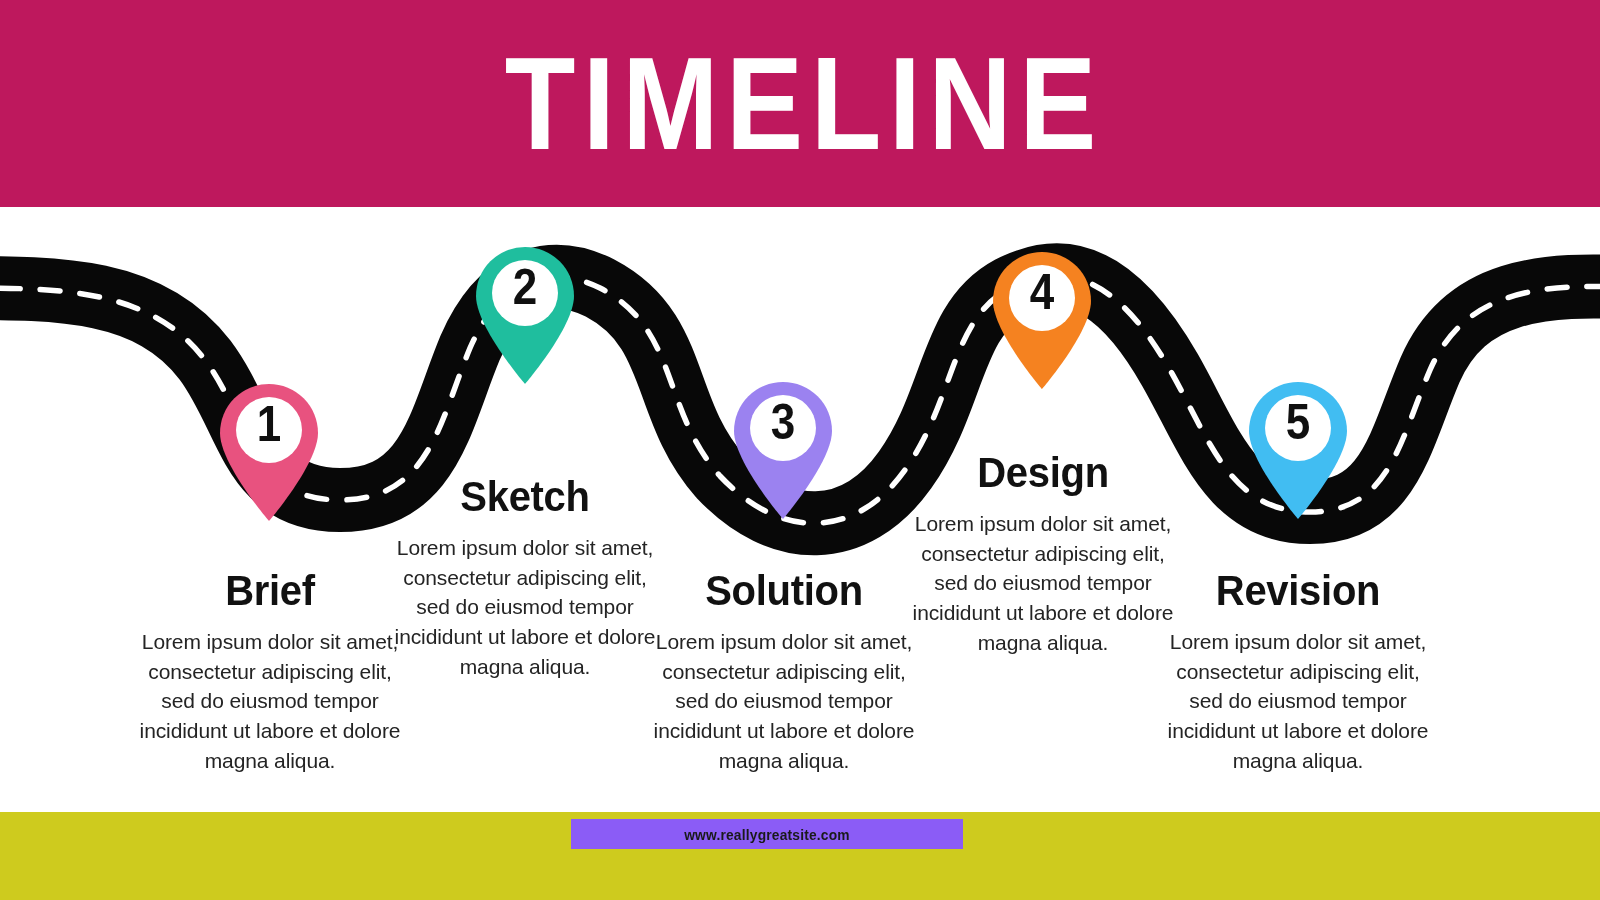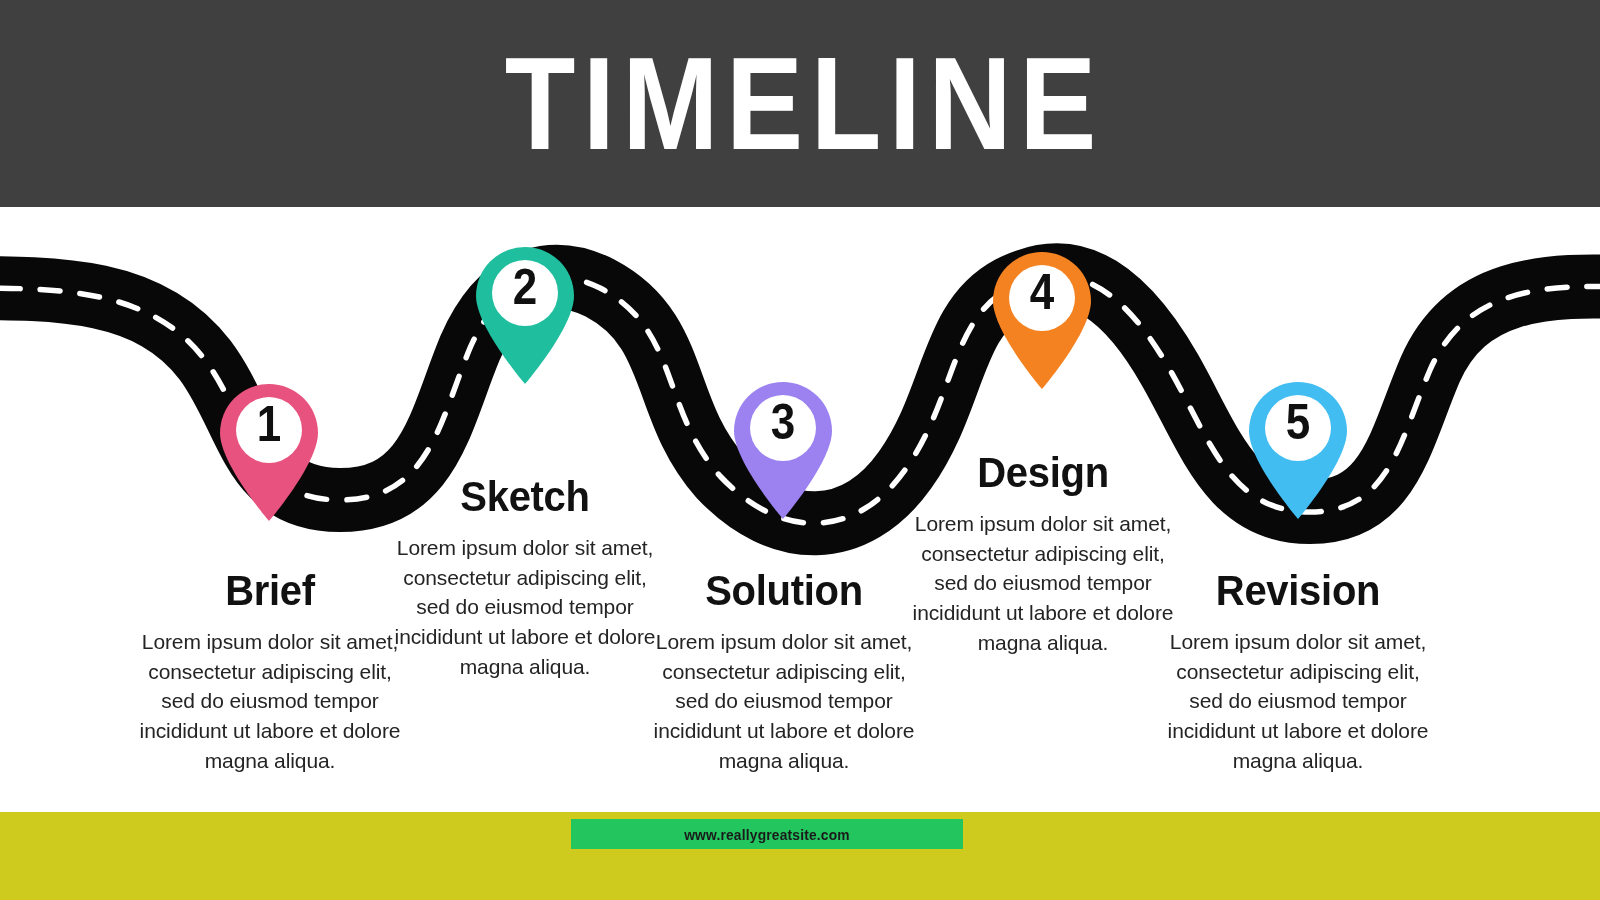--- a/index.html
+++ b/index.html
@@ -8,21 +8,21 @@
     background:#ffffff;
     font-family:"Liberation Sans", sans-serif;
     overflow:hidden;
     position:relative;
   }
   #stage { position:relative; width:1600px; height:900px; background:#ffffff; }
 
   
   .header-band{
     position:absolute; left:0; top:0; width:1600px; height:207px;
-    background:#404040;
+    background:#be185d;
     display:flex; align-items:center; justify-content:center;
   }
   .header-title{
     color:#ffffff;
     font-family:"Liberation Sans", sans-serif;
     font-weight:700;
     font-size:108px;
     line-height:1;
     letter-spacing:7px;
     transform:scaleX(1.07) scaleY(1.22);
@@ -32,21 +32,21 @@
   }
 
   
   .footer-band{
     position:absolute; left:0; top:812px; width:1600px; height:88px;
     background:#cecb1e;
   }
   .footer-box{
     position:absolute; left:571px; top:819px;
     width:392px; height:30px;
-    background:#22c55e;
+    background:#8b5cf6;
     display:flex; align-items:center; justify-content:center;
   }
   .footer-url{
     font-family:"Liberation Sans", sans-serif;
     font-weight:700;
     font-size:15px;
     color:#1a1a1a;
     letter-spacing:.2px;
     transform:scaleX(.92);
   }

